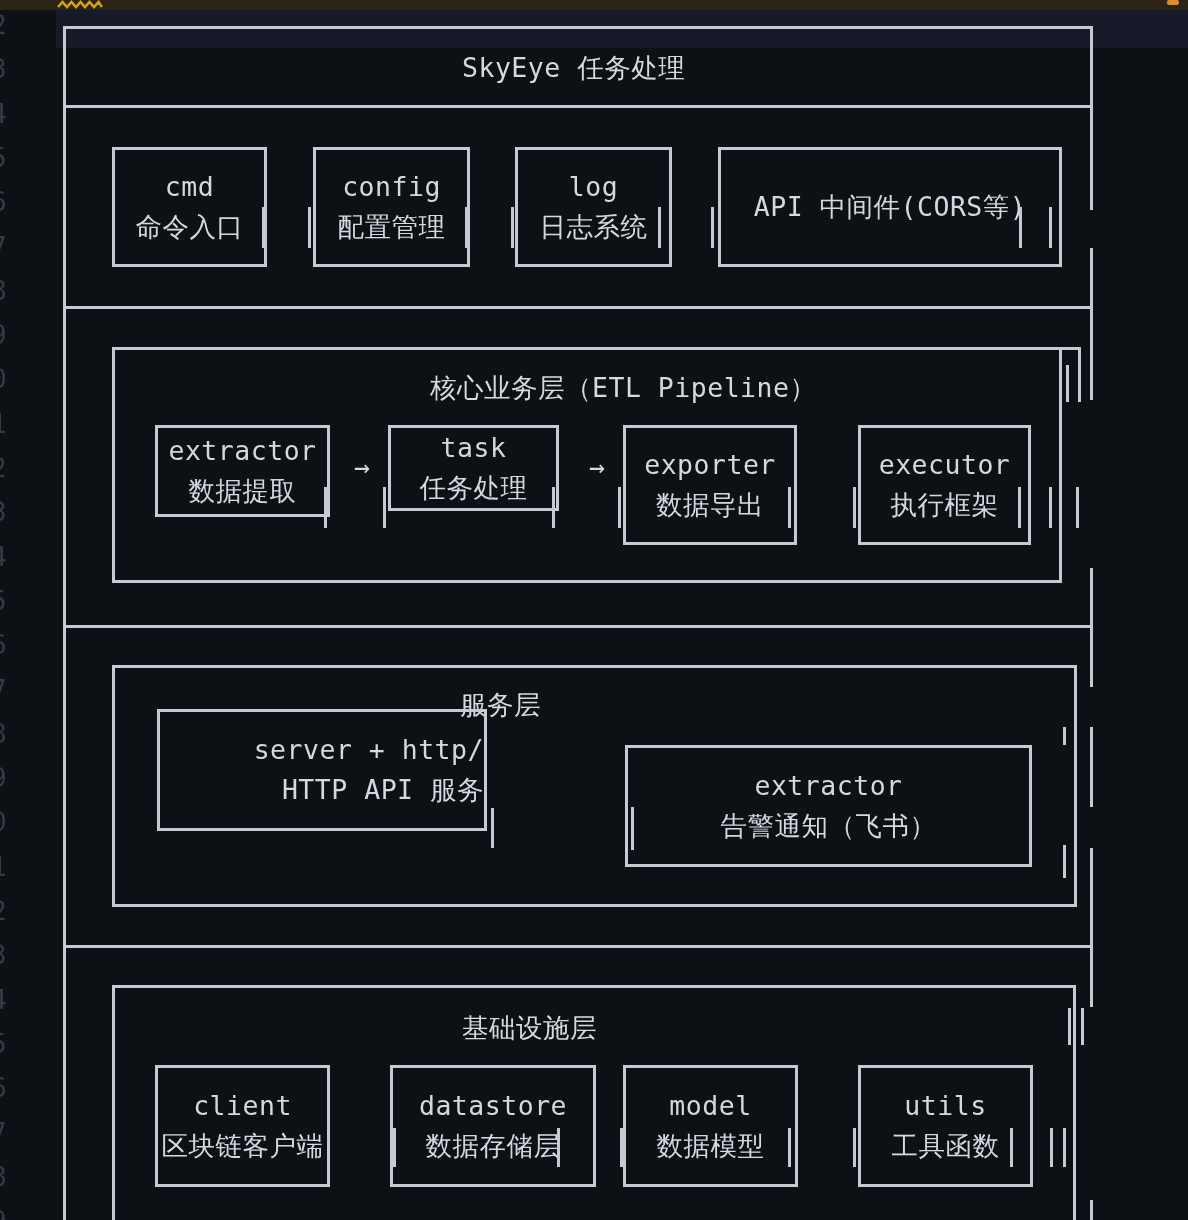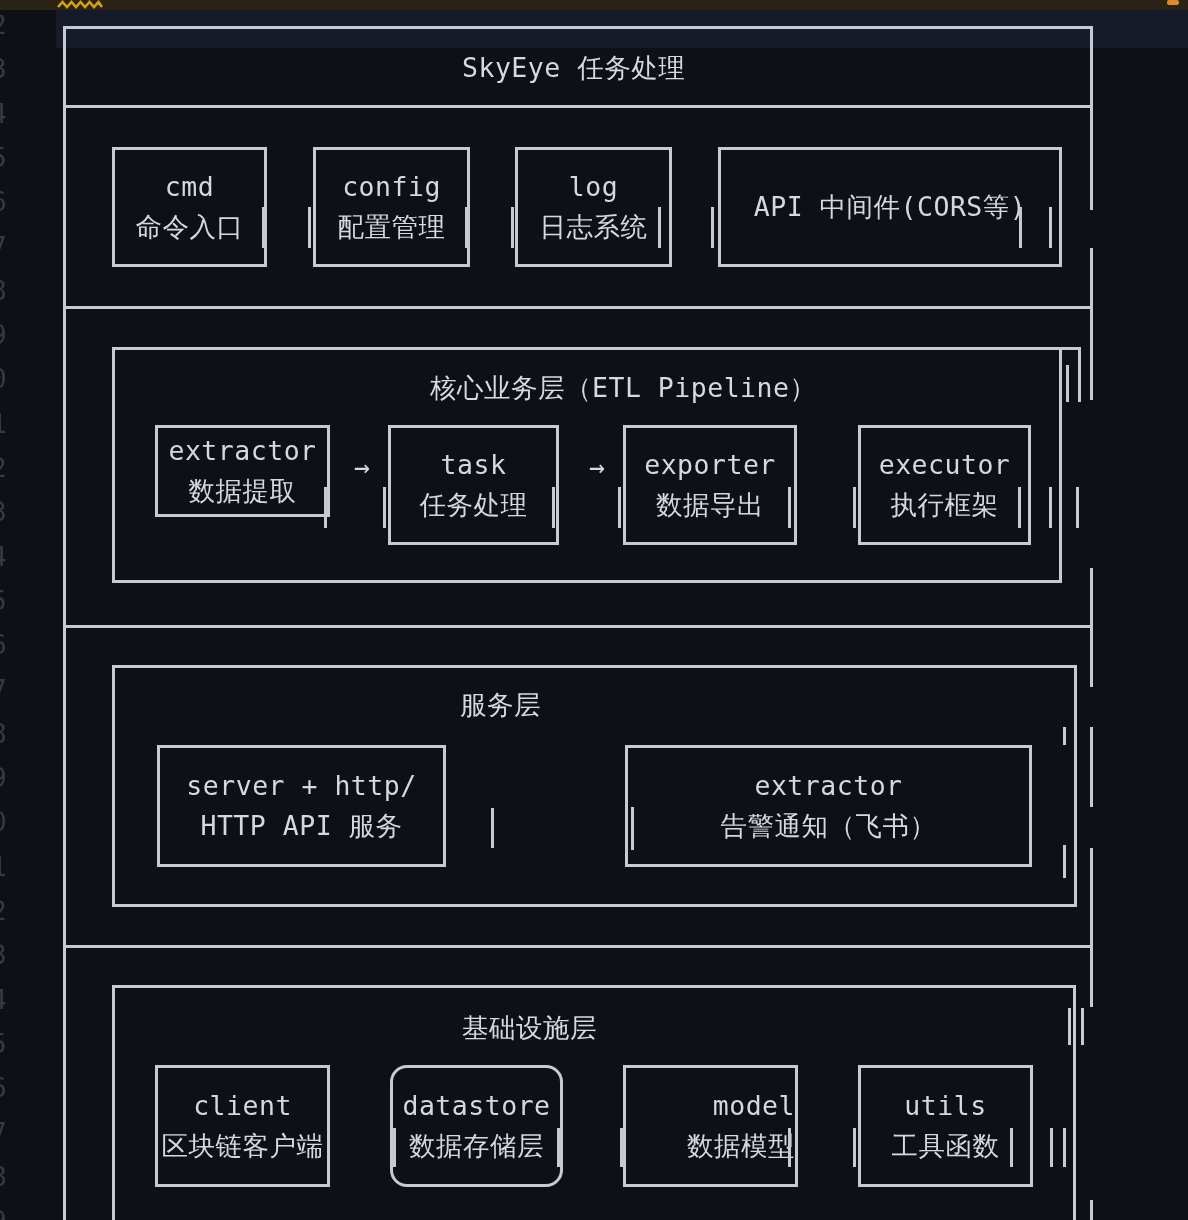--- a/index.html
+++ b/index.html
@@ -111,21 +111,21 @@
   <div class="seg" style="left:1062px;top:347px;width:19px;height:3px;"></div>
   <div class="seg" style="left:1078px;top:347px;width:3px;height:55px;"></div>
   <div class="seg" style="left:1066px;top:365px;width:3px;height:37px;"></div>
   <div class="ttl" style="left:430px;top:368px;text-align:right;">核心业务层（ETL Pipeline）</div>
 
   <div class="box" style="left:155px;top:425px;width:175px;height:92px;">
     <div class="bl">extractor</div>
     <div class="bl">数据提取</div>
   </div>
   <div class="arrow" style="left:347px;top:447px;">→</div>
-  <div class="box" style="left:388px;top:425px;width:171px;height:120px;">
+  <div class="box" style="left:388px;top:425px;width:171px;height:86px;">
     <div class="bl">task</div>
     <div class="bl">任务处理</div>
   </div>
   <div class="arrow" style="left:582px;top:447px;">→</div>
   <div class="box" style="left:623px;top:425px;width:174px;height:120px;">
     <div class="bl">exporter</div>
     <div class="bl">数据导出</div>
   </div>
   <div class="box" style="left:858px;top:425px;width:173px;height:120px;">
     <div class="bl">executor</div>
@@ -137,46 +137,46 @@
   <div class="seg" style="left:552px;top:487px;width:3px;height:41px;"></div>
   <div class="seg" style="left:618px;top:487px;width:3px;height:41px;"></div>
   <div class="seg" style="left:788px;top:487px;width:3px;height:41px;"></div>
   <div class="seg" style="left:853px;top:487px;width:3px;height:41px;"></div>
   <div class="seg" style="left:1018px;top:487px;width:3px;height:41px;"></div>
   <div class="seg" style="left:1049px;top:487px;width:3px;height:41px;"></div>
   <div class="seg" style="left:1076px;top:487px;width:3px;height:41px;"></div>
 
   <div class="box" style="left:112px;top:665px;width:965px;height:242px;"></div>
   <div class="ttl" style="left:460px;top:685px;">服务层</div>
-  <div class="box" style="left:157px;top:745px;width:289px;height:122px;">
+  <div class="box" style="left:157px;top:709px;width:330px;height:122px;align-items:flex-end;">
     <div class="bl">server + http/</div>
     <div class="bl">HTTP API 服务</div>
   </div>
   <div class="box" style="left:625px;top:745px;width:407px;height:122px;">
     <div class="bl">extractor</div>
     <div class="bl">告警通知（飞书）</div>
   </div>
   <div class="seg" style="left:491px;top:808px;width:3px;height:40px;"></div>
   <div class="seg" style="left:631px;top:807px;width:3px;height:43px;"></div>
   <div class="seg" style="left:1063px;top:727px;width:3px;height:18px;"></div>
   <div class="seg" style="left:1063px;top:845px;width:3px;height:33px;"></div>
 
   <div class="box" style="left:112px;top:985px;width:964px;height:250px;"></div>
   <div class="seg" style="left:1068px;top:1008px;width:3px;height:37px;"></div>
   <div class="seg" style="left:1081px;top:1008px;width:3px;height:37px;"></div>
   <div class="ttl" style="left:462px;top:1008px;">基础设施层</div>
   <div class="box" style="left:155px;top:1065px;width:175px;height:122px;">
     <div class="bl">client</div>
     <div class="bl">区块链客户端</div>
   </div>
-  <div class="box" style="left:390px;top:1065px;width:173px;height:122px;border-radius:17px;">
+  <div class="box" style="left:390px;top:1065px;width:206px;height:122px;">
     <div class="bl">datastore</div>
     <div class="bl">数据存储层</div>
   </div>
-  <div class="box" style="left:623px;top:1065px;width:175px;height:122px;align-items:flex-end;">
+  <div class="box" style="left:623px;top:1065px;width:175px;height:122px;">
     <div class="bl">model</div>
     <div class="bl">数据模型</div>
   </div>
   <div class="box" style="left:858px;top:1065px;width:175px;height:122px;">
     <div class="bl">utils</div>
     <div class="bl">工具函数</div>
   </div>
 
   <div class="seg" style="left:393px;top:1128px;width:3px;height:39px;"></div>
   <div class="seg" style="left:557px;top:1128px;width:3px;height:39px;"></div>

